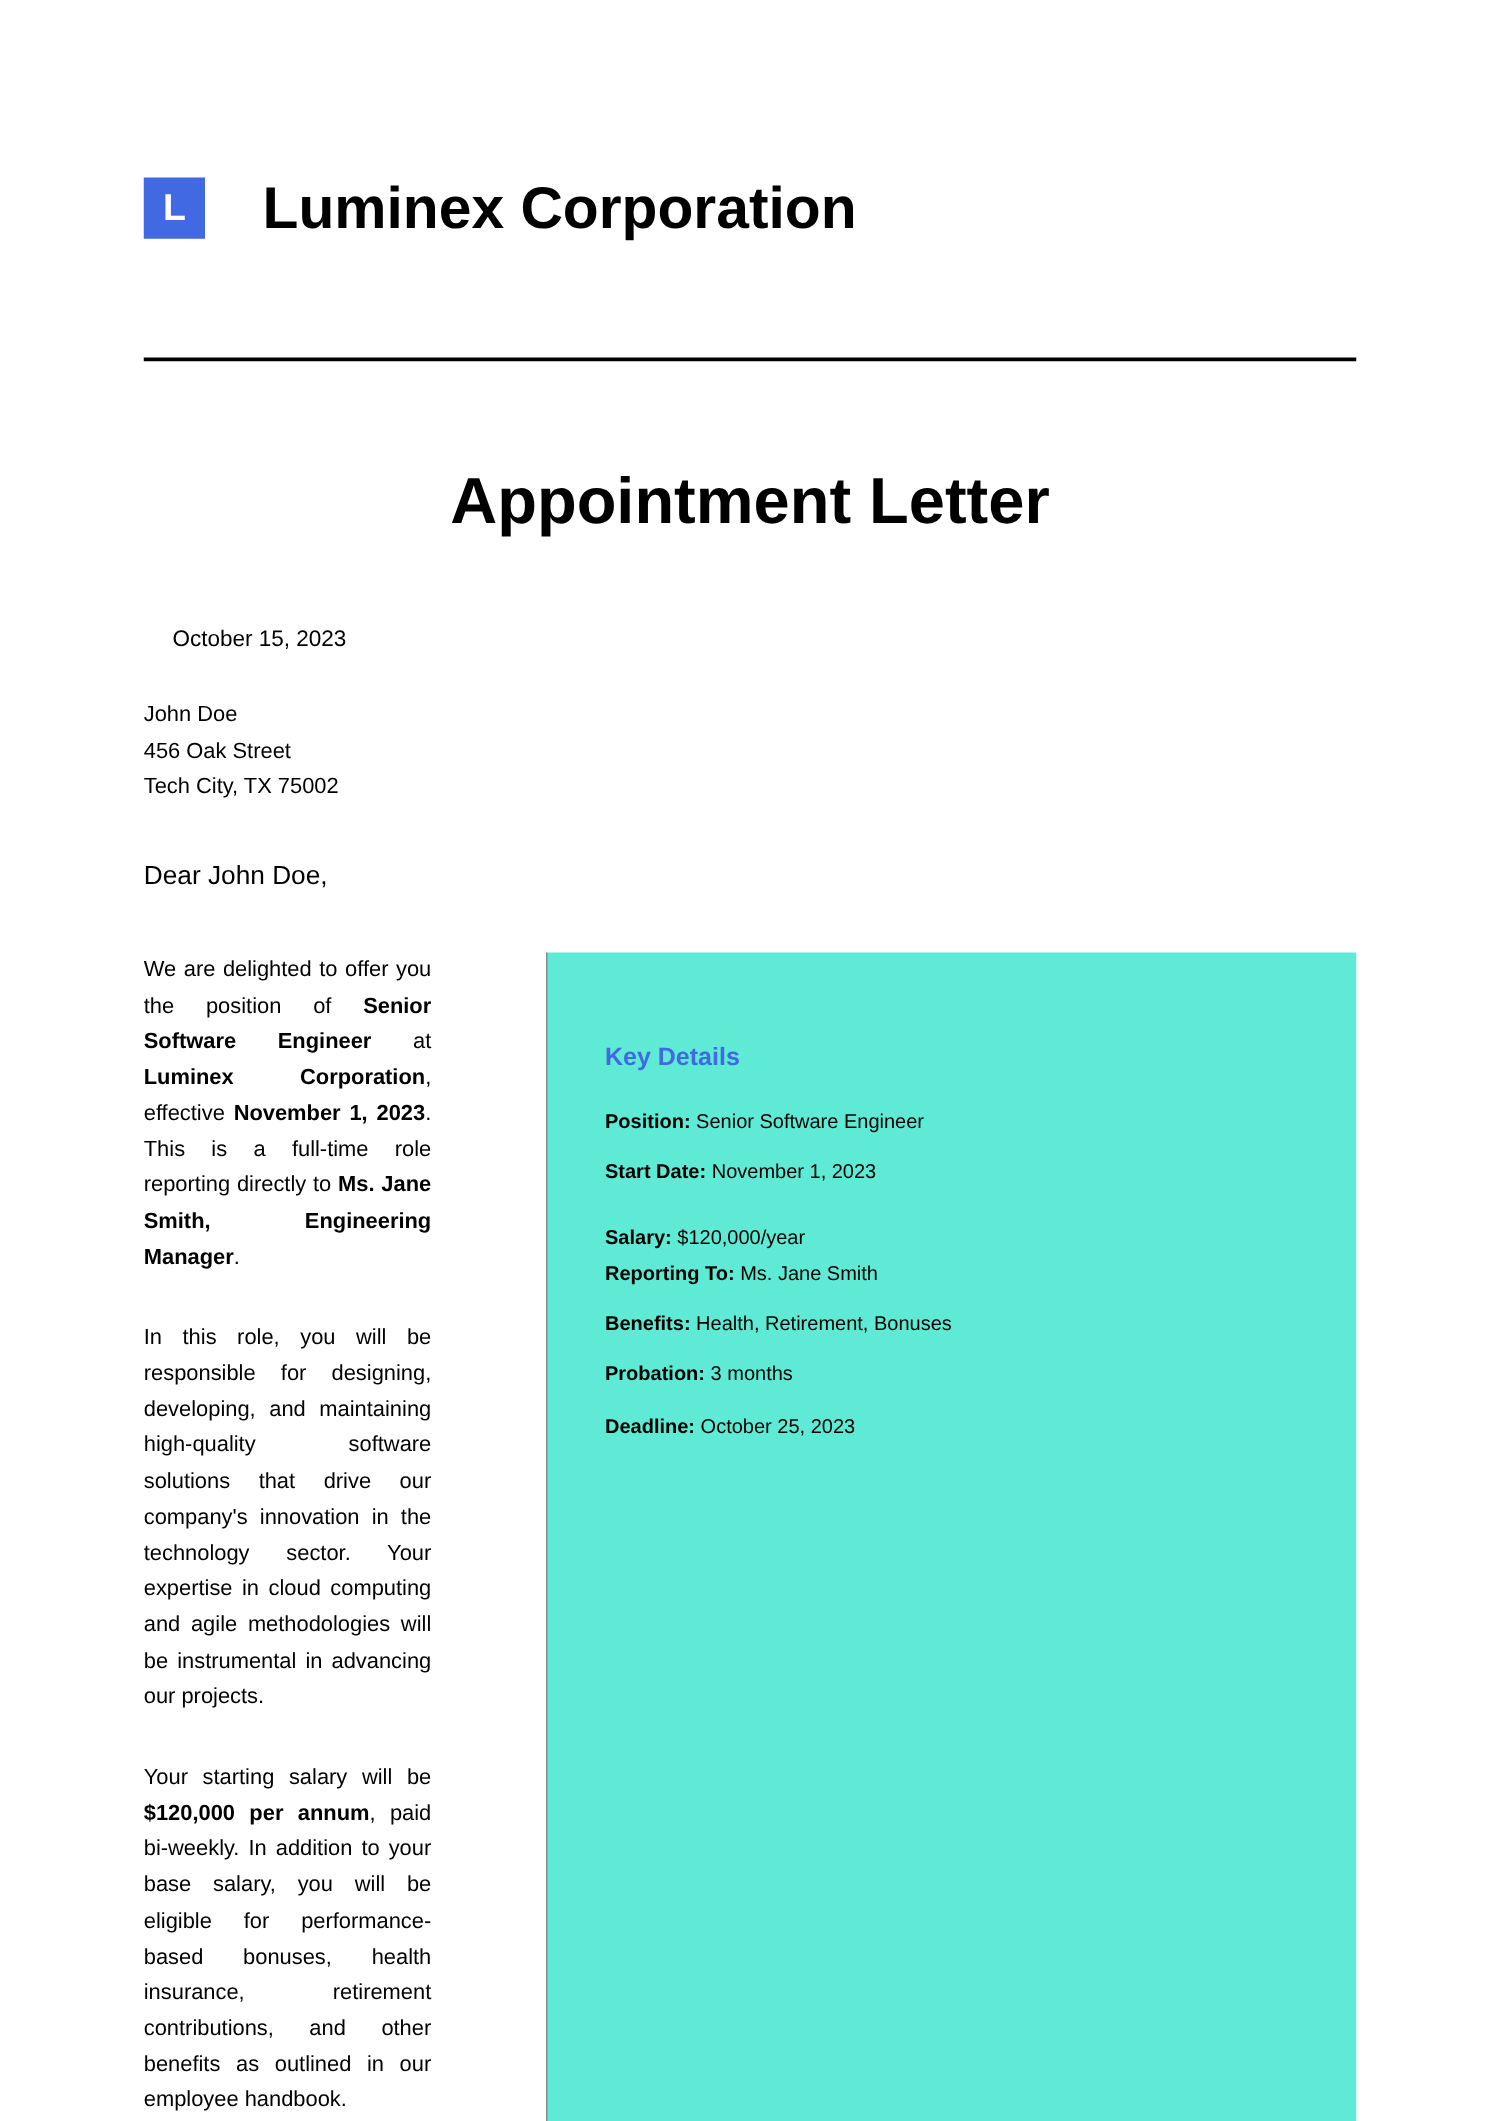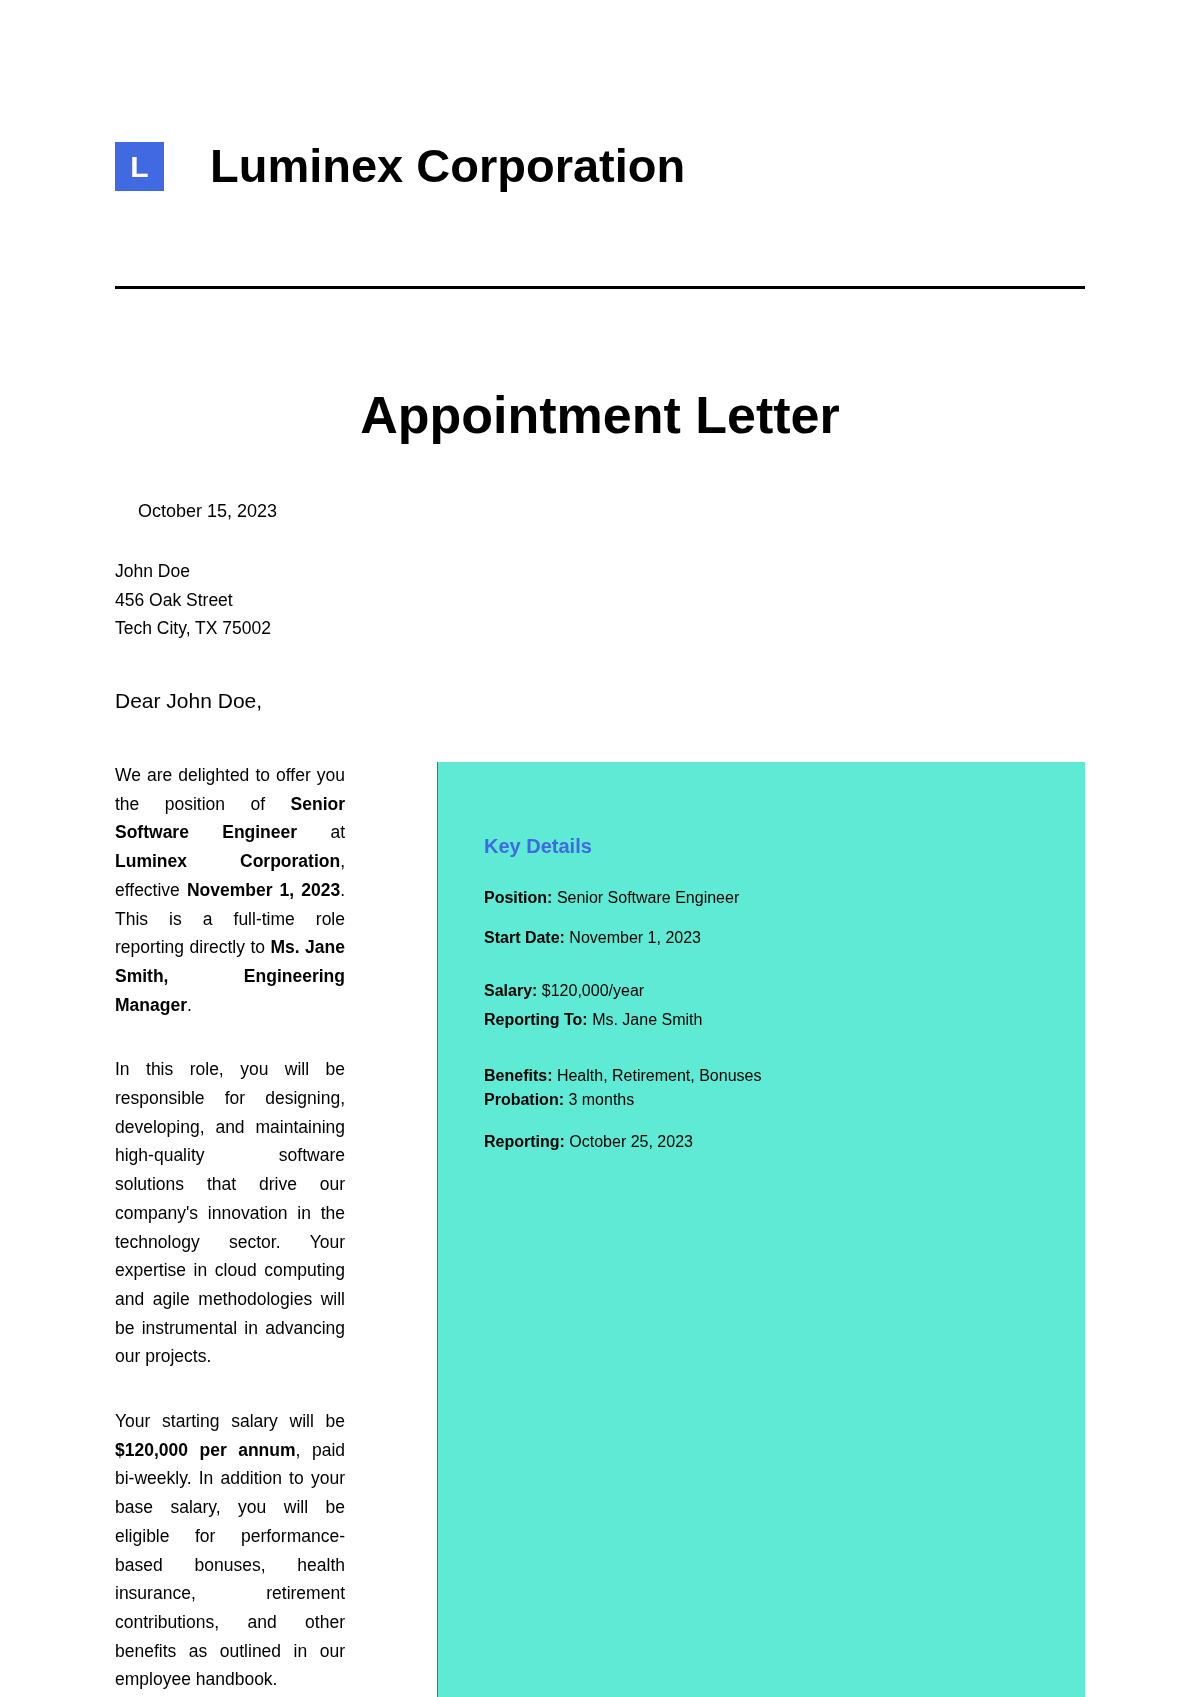--- a/index.html
+++ b/index.html
@@ -4,21 +4,21 @@
 <style>
   html, body { margin: 0; padding: 0; background: #ffffff; }
   body { width: 1200px; height: 1697px; overflow: hidden; position: relative;
          font-family: "Liberation Sans", sans-serif; color: #000; }
   .header { position: absolute; left: 115px; top: 100px; width: 970px; height: 190px; }
   .logo { position: absolute; left: 0; top: 42px; width: 49px; height: 49px; background: #4169e1;
           color: #fff; font-weight: bold; font-size: 30px; line-height: 49px; text-align: center; }
   .company { position: absolute; left: 95px; top: 36px; font-size: 47px; font-weight: bold; line-height: 60px; }
   .contact { position: absolute; right: 0; top: 14px; text-align: right; font-size: 14.5px; color: #555; line-height: 20.8px; }
   .rule { position: absolute; left: 115px; top: 286px; width: 970px; height: 3px; background: #000; }
-  .title { position: absolute; left: 0; width: 1200px; top: 382px; text-align: center; font-size: 52px; font-weight: bold; line-height: 66px; }
+  .title { position: absolute; left: 0; width: 1200px; top: 368px; text-align: center; font-size: 52px; font-weight: bold; line-height: 66px; }
   .date { position: absolute; left: 115px; top: 500px; font-size: 18px; line-height: 22px; margin-left: 23px; }
   .addr { position: absolute; left: 115px; top: 557px; font-size: 17.5px; line-height: 28.7px; }
   .salutation { position: absolute; left: 115px; top: 690px; font-size: 21px; line-height: 22px; }
   .body-col { position: absolute; left: 115px; top: 761px; width: 230px; font-size: 17.5px; line-height: 28.7px; text-align: justify; }
   .body-col p { margin: 0 0 36px 0; }
   .body-col b { font-weight: bold; }
   .divider { position: absolute; left: 437px; top: 762px; width: 1px; height: 935px; background: #666; }
   .panel { position: absolute; left: 438px; top: 762px; width: 647px; height: 935px; background: #5eead4; }
   .panel-title { position: absolute; left: 46px; top: 73px; font-size: 20px; font-weight: bold; color: #4169e1; }
   .detail { position: absolute; left: 46px; font-size: 16px; line-height: 20px; }
@@ -51,18 +51,18 @@
   <p><span>In this role, you will be responsible for designing, developing, and maintaining high-quality software solutions that drive our company's innovation in the technology sector. Your expertise in cloud computing and agile methodologies will be instrumental in advancing our projects.</span></p>
   <p><span>Your starting salary will be </span><b>$120,000 per annum</b><span>, paid bi-weekly. In addition to your base salary, you will be eligible for performance-based bonuses, health insurance, retirement contributions, and other benefits as outlined in our employee handbook.</span></p>
 </div>
 
 <div class="panel">
   <div class="panel-title">Key Details</div>
   <div class="detail" style="top:126px"><b>Position:</b><span> Senior Software Engineer</span></div>
   <div class="detail" style="top:166px"><b>Start Date:</b><span> November 1, 2023</span></div>
   <div class="detail" style="top:219px"><b>Salary:</b><span> $120,000/year</span></div>
   <div class="detail" style="top:248px"><b>Reporting To:</b><span> Ms. Jane Smith</span></div>
-  <div class="detail" style="top:304px"><b>Benefits:</b><span> Health, Retirement, Bonuses</span></div>
+  <div class="detail" style="top:288px"><b>Benefits:</b><span> Health, Retirement, Bonuses</span></div>
   <div class="detail" style="top:328px"><b>Probation:</b><span> 3 months</span></div>
-  <div class="detail" style="top:370px"><b>Reporting:</b><span> October 25, 2023</span></div>
+  <div class="detail" style="top:370px"><b>Deadline:</b><span> October 25, 2023</span></div>
 </div>
 
 <div class="divider"></div>
 
 </body></html>

